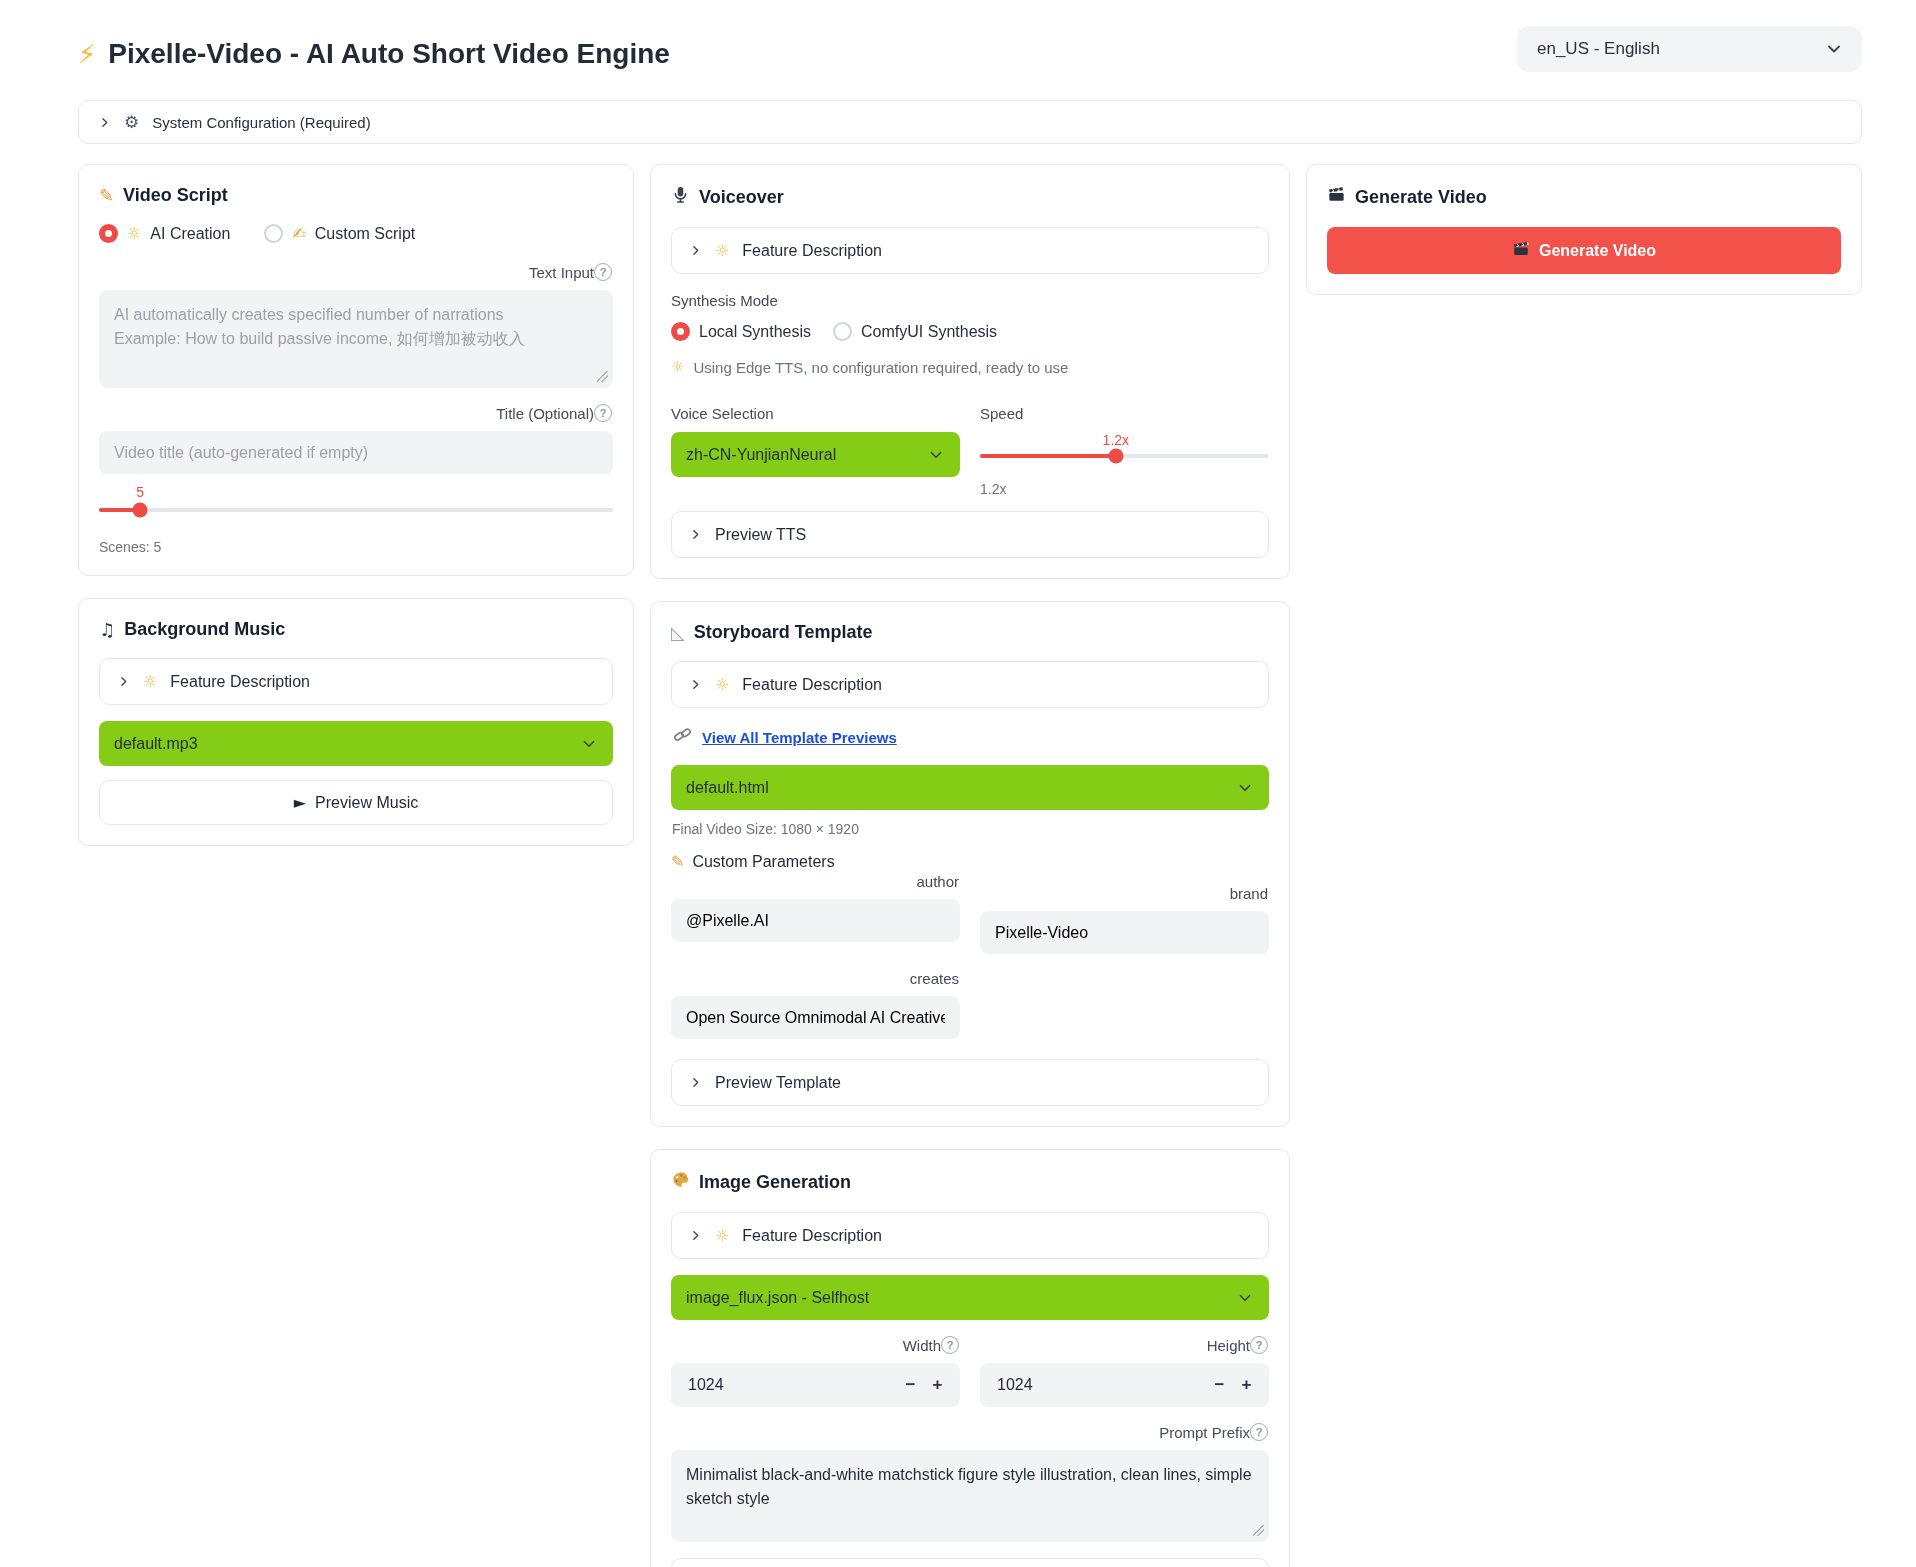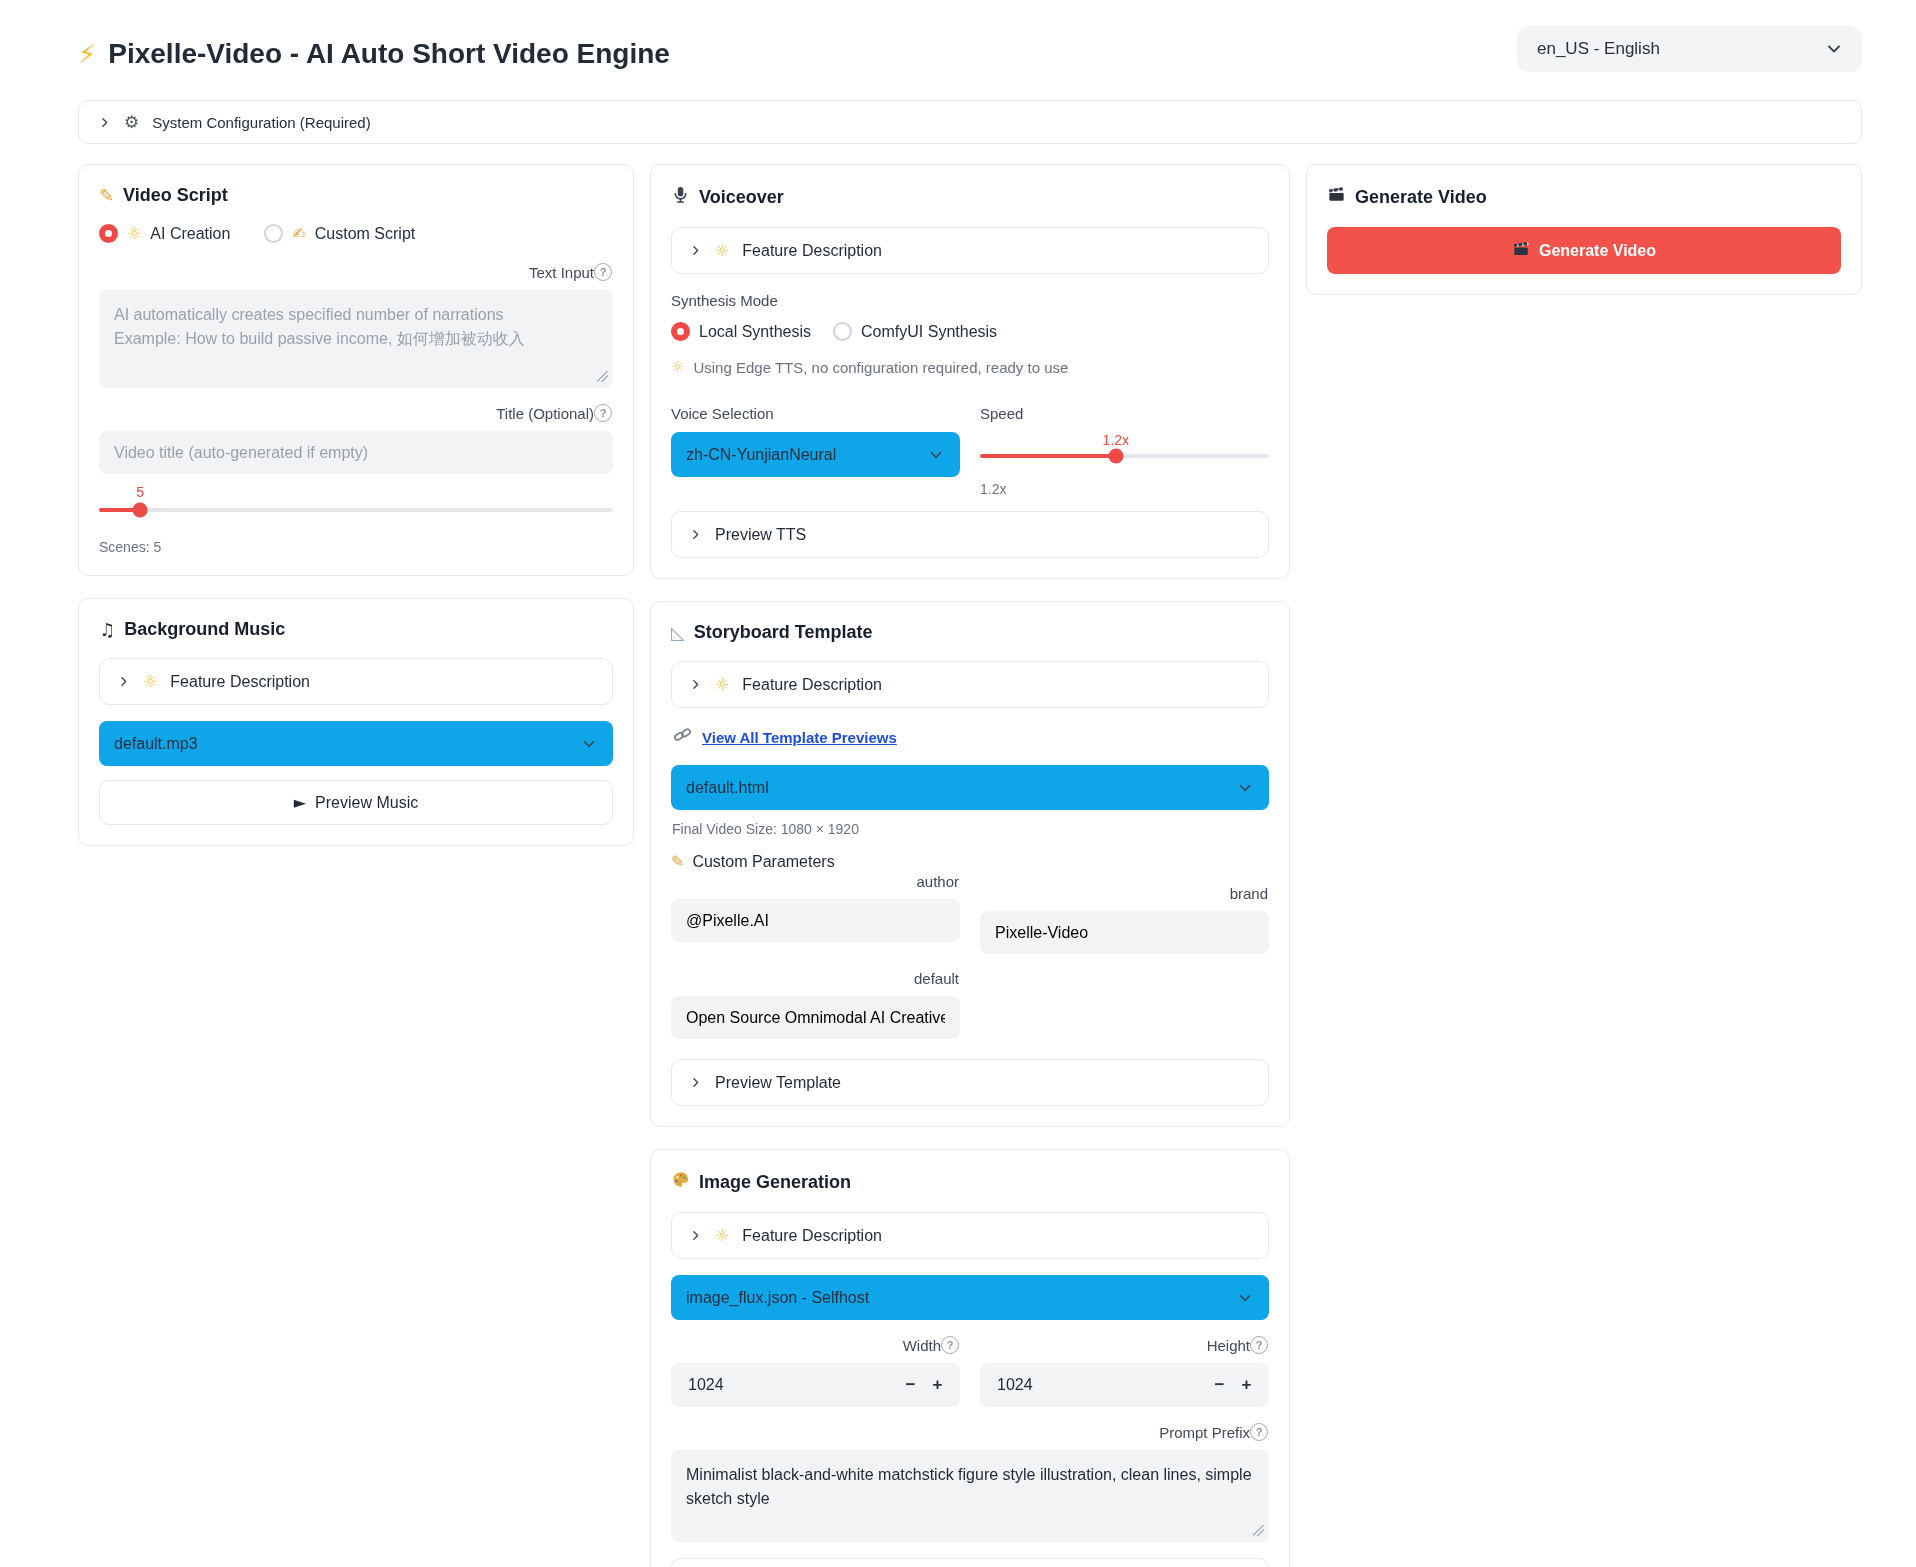--- a/index.html
+++ b/index.html
@@ -78,21 +78,21 @@
   .slider-handle { position:absolute; top:50%; width:15px; height:15px; background:#ef4b46; border-radius:50%; transform:translate(-50%,-50%); cursor:grab; }
   .slider-value { position:absolute; top:0; transform:translateX(-50%); color:#ef4b46; font-size:14px; }
   .slider-caption { margin-top:27px; font-size:14px; color:#6b7280; }
 
   
   .accordion {
     border:1px solid #e5e7eb; border-radius:10px; height:47px; padding:0 17px;
     display:flex; align-items:center; gap:13px; font-size:16px; color:#1f2937; cursor:pointer; background:#fff;
   }
   .gselect {
-    height:45px; background:#0ea5e9; border-radius:8px; display:flex; align-items:center;
+    height:45px; background:#84cc16; border-radius:8px; display:flex; align-items:center;
     justify-content:space-between; padding:0 15px; font-size:16px; color:#27303f; cursor:pointer;
   }
   .mt14 { margin-top:14px; } .mt16 { margin-top:16px; } .mt18 { margin-top:18px; } .mt20 { margin-top:20px; }
   .btn-secondary {
     margin-top:14px; height:45px; width:100%; border:1px solid #e5e7eb; border-radius:10px; background:#fff;
     display:flex; align-items:center; justify-content:center; gap:9px; font-size:16px; color:#1f2937; cursor:pointer;
     font-family:"Liberation Sans", sans-serif;
   }
   .btn-primary {
     height:47px; width:100%; border:none; border-radius:8px; background:#f2524a; color:#fff;
@@ -358,21 +358,21 @@
           <div>
             <div class="field-row" style="margin-top:12px;">
               <span>brand</span>
             </div>
             <input class="ginput" value="Pixelle-Video" style="">
           </div>
         </div>
         <div class="two-col">
           <div>
             <div class="field-row">
-              <span>default</span>
+              <span>creates</span>
             </div>
             <input class="ginput" value="Open Source Omnimodal AI Creative" style="">
           </div>
           <div></div>
         </div>
         <div class="accordion mt20">
           <span class="chev">
               <svg width="13" height="13" viewBox="0 0 24 24">
                 <use href="#chev-right"></use>
               </svg>

